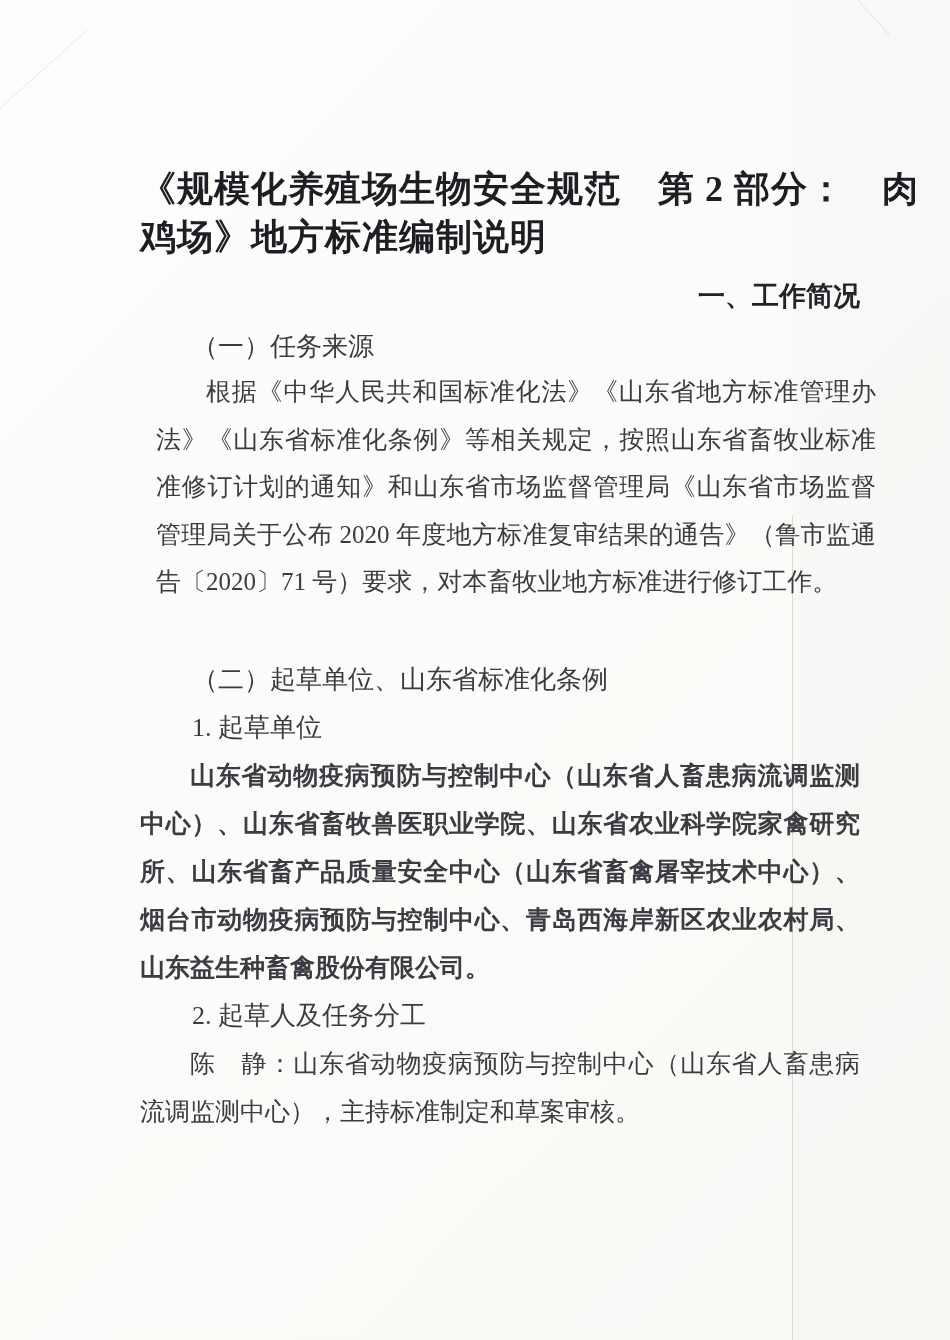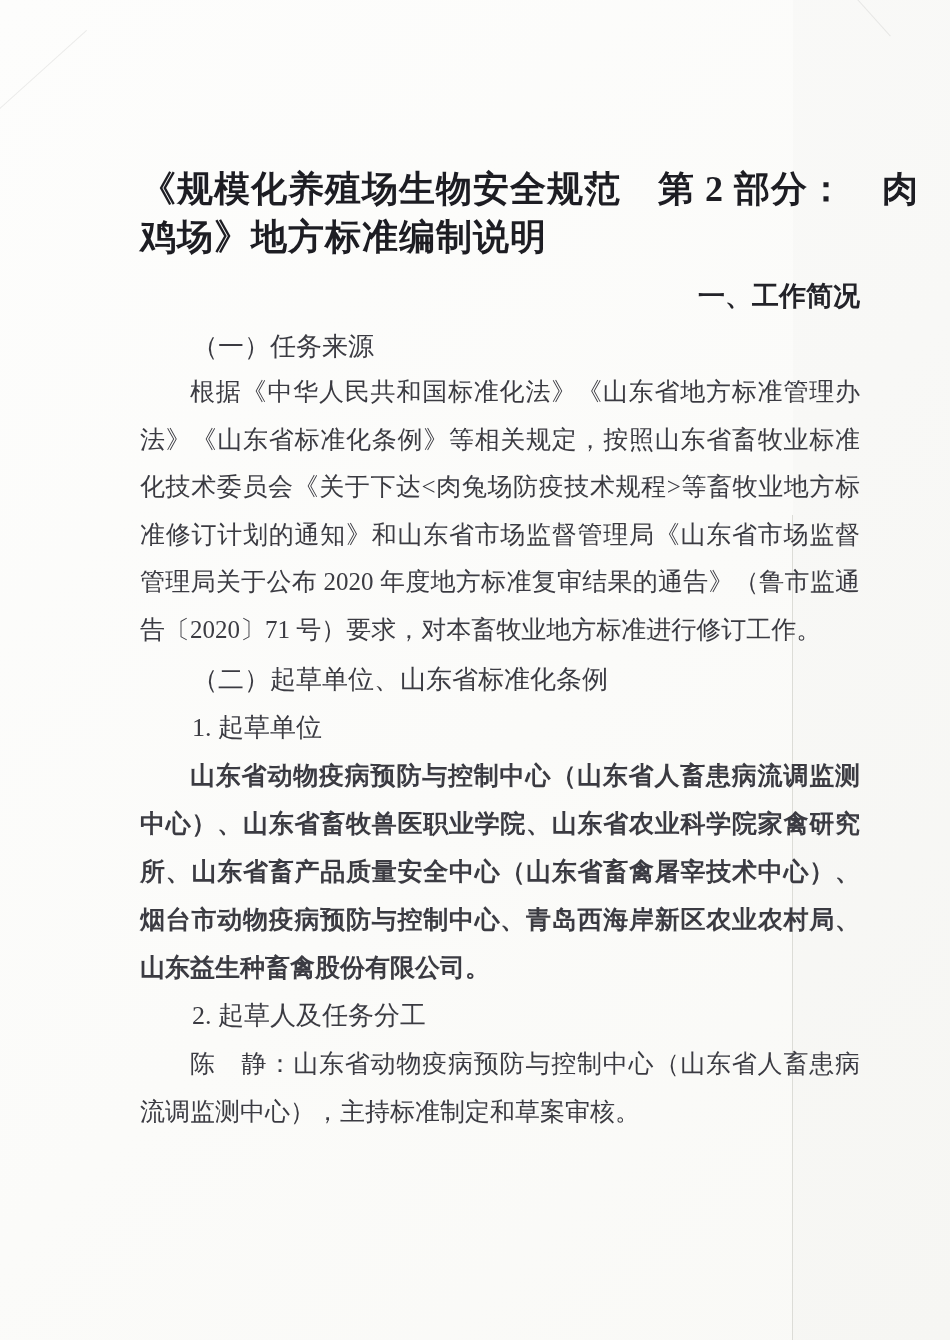--- a/index.html
+++ b/index.html
@@ -80,21 +80,21 @@
     color: #3b3b42;
     text-indent: 2em;
     white-space: nowrap;
   }
   .sub-1   { top: 323px; }
   .sub-2   { top: 656px; }
   .sub-2-1 { top: 704px; }
   .sub-2-2 { top: 992px; }
   
   .para { font-size: 25px; color: #3b3b42; }
-  .para-1 { top: 368px; }
+  .para-1 { top: 368px; margin-left: 16px; }
   .para-2 { top: 752px; font-weight: bold; }
   .para-2 .line, .para-3 .line, .para-4 .line { line-height: 48px; }
   .para-3 { top: 1040px; }
   .para-4 { top: 1136px; }
   .indent { text-indent: 2em; }
   .fill {
     text-align: justify;
     text-align-last: justify;
     text-justify: inter-character;
   }
@@ -117,21 +117,20 @@
       <div class="title-line">鸡场》地方标准编制说明</div>
     </div>
 
     <div class="block h-bold">一、工作简况</div>
 
     <div class="block kai sub-1">（一）任务来源</div>
 
     <div class="block para para-1">
       <div class="line indent fill">根据《中华人民共和国标准化法》《山东省地方标准管理办</div>
       <div class="line fill">法》《山东省标准化条例》等相关规定，按照山东省畜牧业标准</div>
-      <div class="line fill">化技术委员会《关于下达&lt;肉兔场防疫技术规程&gt;等畜牧业地方标</div>
       <div class="line fill">准修订计划的通知》和山东省市场监督管理局《山东省市场监督</div>
       <div class="line fill">管理局关于公布 2020 年度地方标准复审结果的通告》（鲁市监通</div>
       <div class="line short">告〔2020〕71 号）要求，对本畜牧业地方标准进行修订工作。</div>
     </div>
 
     <div class="block kai sub-2">（二）起草单位、山东省标准化条例</div>
 
     <div class="block kai sub-2-1">1.  起草单位</div>
 
     <div class="block para para-2">

